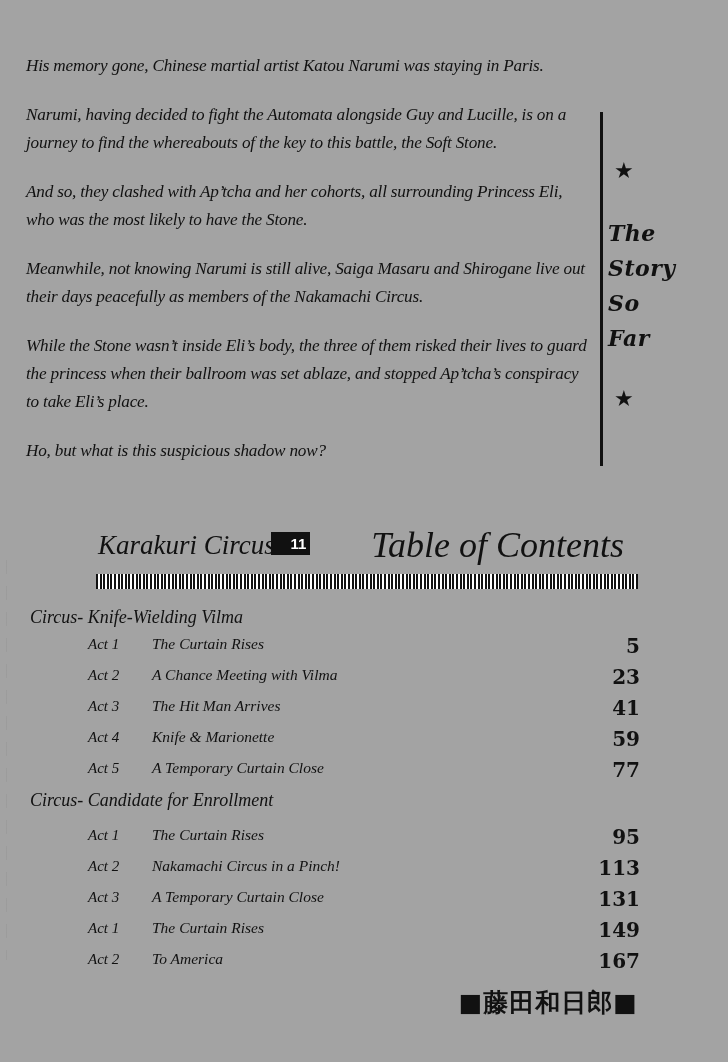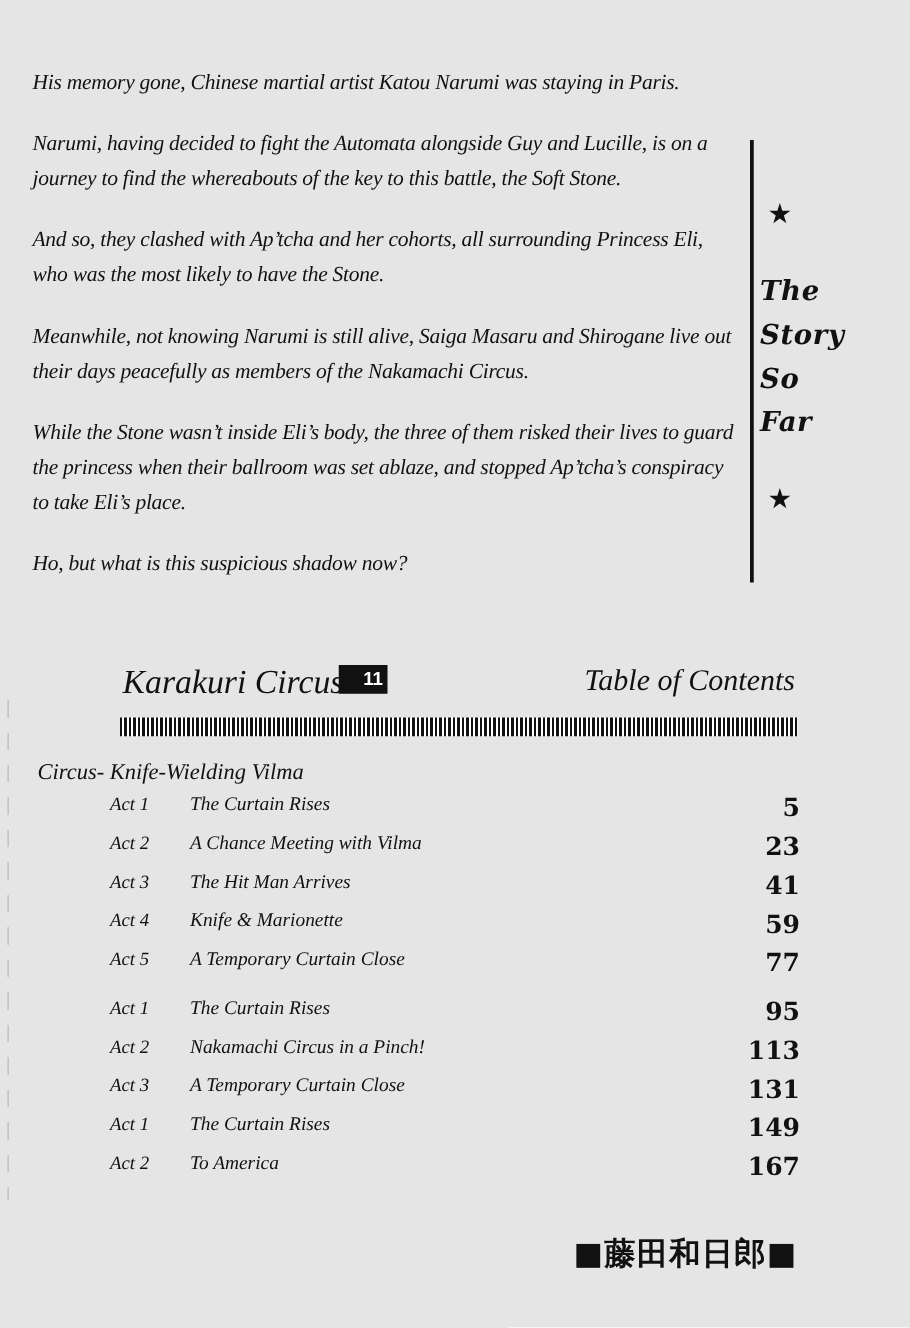--- a/index.html
+++ b/index.html
@@ -4,21 +4,21 @@
 <style>
   html, body {
     margin: 0;
     padding: 0;
     background: #ffffff;
   }
   #page {
     position: relative;
     width: 728px;
     height: 1062px;
-    background: #e5e5e5;
+    background: #a3a3a3;
     overflow: hidden;
     font-family: "Liberation Serif", "DejaVu Serif", serif;
     color: #111111;
   }
 
   
   .scan-artifact {
     position: absolute;
     left: 6px;
     top: 560px;
@@ -115,24 +115,24 @@
     color: #ffffff;
     font-family: "Liberation Sans", "DejaVu Sans", sans-serif;
     font-weight: bold;
     font-size: 15px;
     line-height: 23px;
     text-align: center;
     padding-left: 16px;
   }
   .toc-title {
     position: absolute;
-    right: 4px;
+    right: 16px;
     top: 0;
     font-style: italic;
-    font-size: 24px;
+    font-size: 36px;
     line-height: 34px;
     white-space: nowrap;
   }
 
   
   .hatch-rule {
     position: absolute;
     left: 96px;
     top: 574px;
     width: 542px;
@@ -273,20 +273,21 @@
         <span class="act-page">59</span>
       </div>
       <div class="act-row">
         <span class="act-label">Act 5</span>
         <span class="act-title">A Temporary Curtain Close</span>
         <span class="act-page">77</span>
       </div>
     </div>
 
     <div>
+      <div class="section-head">Circus- Candidate for Enrollment</div>
       <div class="spacer-gap"></div>
 
       <div class="act-row">
         <span class="act-label">Act 1</span>
         <span class="act-title">The Curtain Rises</span>
         <span class="act-page">95</span>
       </div>
       <div class="act-row">
         <span class="act-label">Act 2</span>
         <span class="act-title">Nakamachi Circus in a Pinch!</span>

